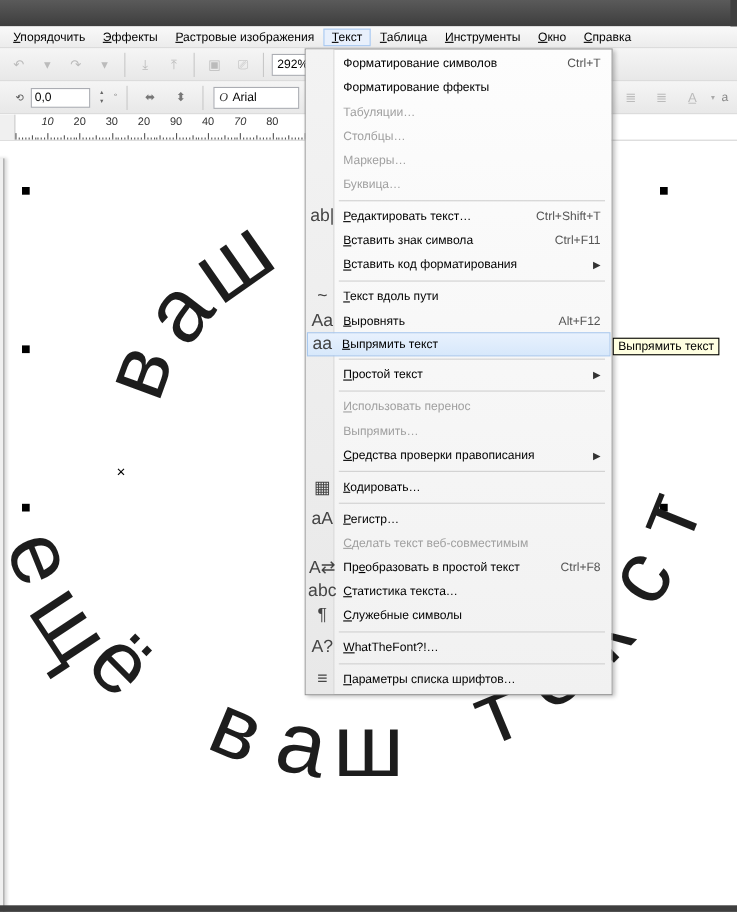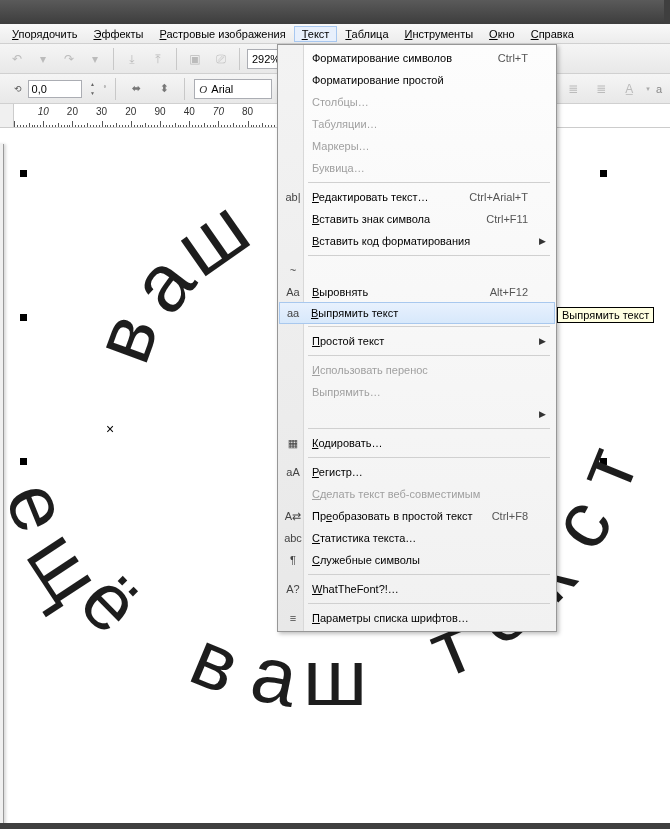--- a/index.html
+++ b/index.html
@@ -103,34 +103,34 @@
     padding-left:32px;
   }
   .mi.sep {
     height:7px; padding:0;
   }
   .mi.sep::after {
     content:""; position:absolute; left:28px; right:4px; top:3px;
     height:1px; background:#d0d0d0;
   }
   .mi .lbl { flex:1; }
-  .mi .sc  { color:#555; margin-right:26px; font-size:11px;}
+  .mi .sc  { color:#555; margin-right:8px; font-size:11px;}
   .mi .arrow {
     position:absolute; right:8px; font-size:9px; color:#333;
   }
   .mi.disabled .lbl, .mi.disabled .arrow { color:#a0a0a0; }
   .mi.highlight {
     background:linear-gradient(#e8f1fd,#d7e8fb);
     border:1px solid #a8c8ee; margin:-1px;
     padding-left:31px; height:22px;
   }
   .mi .ic {
     position:absolute; left:4px; width:18px; height:18px;
     display:flex; align-items:center; justify-content:center;
-    font-size:11px; color:#444;
+    font-size:16px; color:#444;
   }
   .mi u { text-decoration:underline; }
   .tooltip {
     position:absolute; left:557px; top:307px;
     background:#ffffe1; border:1px solid #000;
     padding:1px 4px; font-size:11px; white-space:nowrap;
   }
 
   
   .circ-text span {
@@ -413,51 +413,52 @@
 </div>
 
 <div class="dropdown">
   <div class="icon-col"></div>
   <div id="menuItems">
       <div class="mi">
         <span class="lbl">Форматирование символов</span>
         <span class="sc">Ctrl+T</span>
       </div>
       <div class="mi">
-        <span class="lbl">Форматирование простой</span>
+        <span class="lbl">Форматирование ффекты</span>
+      </div>
+      <div class="mi disabled">
+        <span class="lbl">Табуляции…</span>
       </div>
       <div class="mi disabled">
         <span class="lbl">Столбцы…</span>
-      </div>
-      <div class="mi disabled">
-        <span class="lbl">Табуляции…</span>
       </div>
       <div class="mi disabled">
         <span class="lbl">Маркеры…</span>
       </div>
       <div class="mi disabled">
         <span class="lbl">Буквица…</span>
       </div>
       <div class="mi sep"></div>
       <div class="mi">
         <span class="ic">ab|</span>
         <span class="lbl"><u>Р</u>едактировать текст…</span>
-        <span class="sc">Ctrl+Arial+T</span>
+        <span class="sc">Ctrl+Shift+T</span>
       </div>
       <div class="mi">
         <span class="lbl"><u>В</u>ставить знак символа</span>
         <span class="sc">Ctrl+F11</span>
       </div>
       <div class="mi">
         <span class="lbl"><u>В</u>ставить код форматирования</span>
         <span class="arrow">▶</span>
       </div>
       <div class="mi sep"></div>
       <div class="mi">
         <span class="ic">~</span>
+        <span class="lbl"><u>Т</u>екст вдоль пути</span>
       </div>
       <div class="mi">
         <span class="ic">Aa</span>
         <span class="lbl"><u>В</u>ыровнять</span>
         <span class="sc">Alt+F12</span>
       </div>
       <div class="mi highlight">
         <span class="ic">aa</span>
         <span class="lbl"><u>В</u>ыпрямить текст</span>
       </div>
@@ -467,20 +468,21 @@
         <span class="arrow">▶</span>
       </div>
       <div class="mi sep"></div>
       <div class="mi disabled">
         <span class="lbl"><u>И</u>спользовать перенос</span>
       </div>
       <div class="mi disabled">
         <span class="lbl">Выпрямить…</span>
       </div>
       <div class="mi">
+        <span class="lbl"><u>С</u>редства проверки правописания</span>
         <span class="arrow">▶</span>
       </div>
       <div class="mi sep"></div>
       <div class="mi">
         <span class="ic">▦</span>
         <span class="lbl"><u>К</u>одировать…</span>
       </div>
       <div class="mi sep"></div>
       <div class="mi">
         <span class="ic">aA</span>

